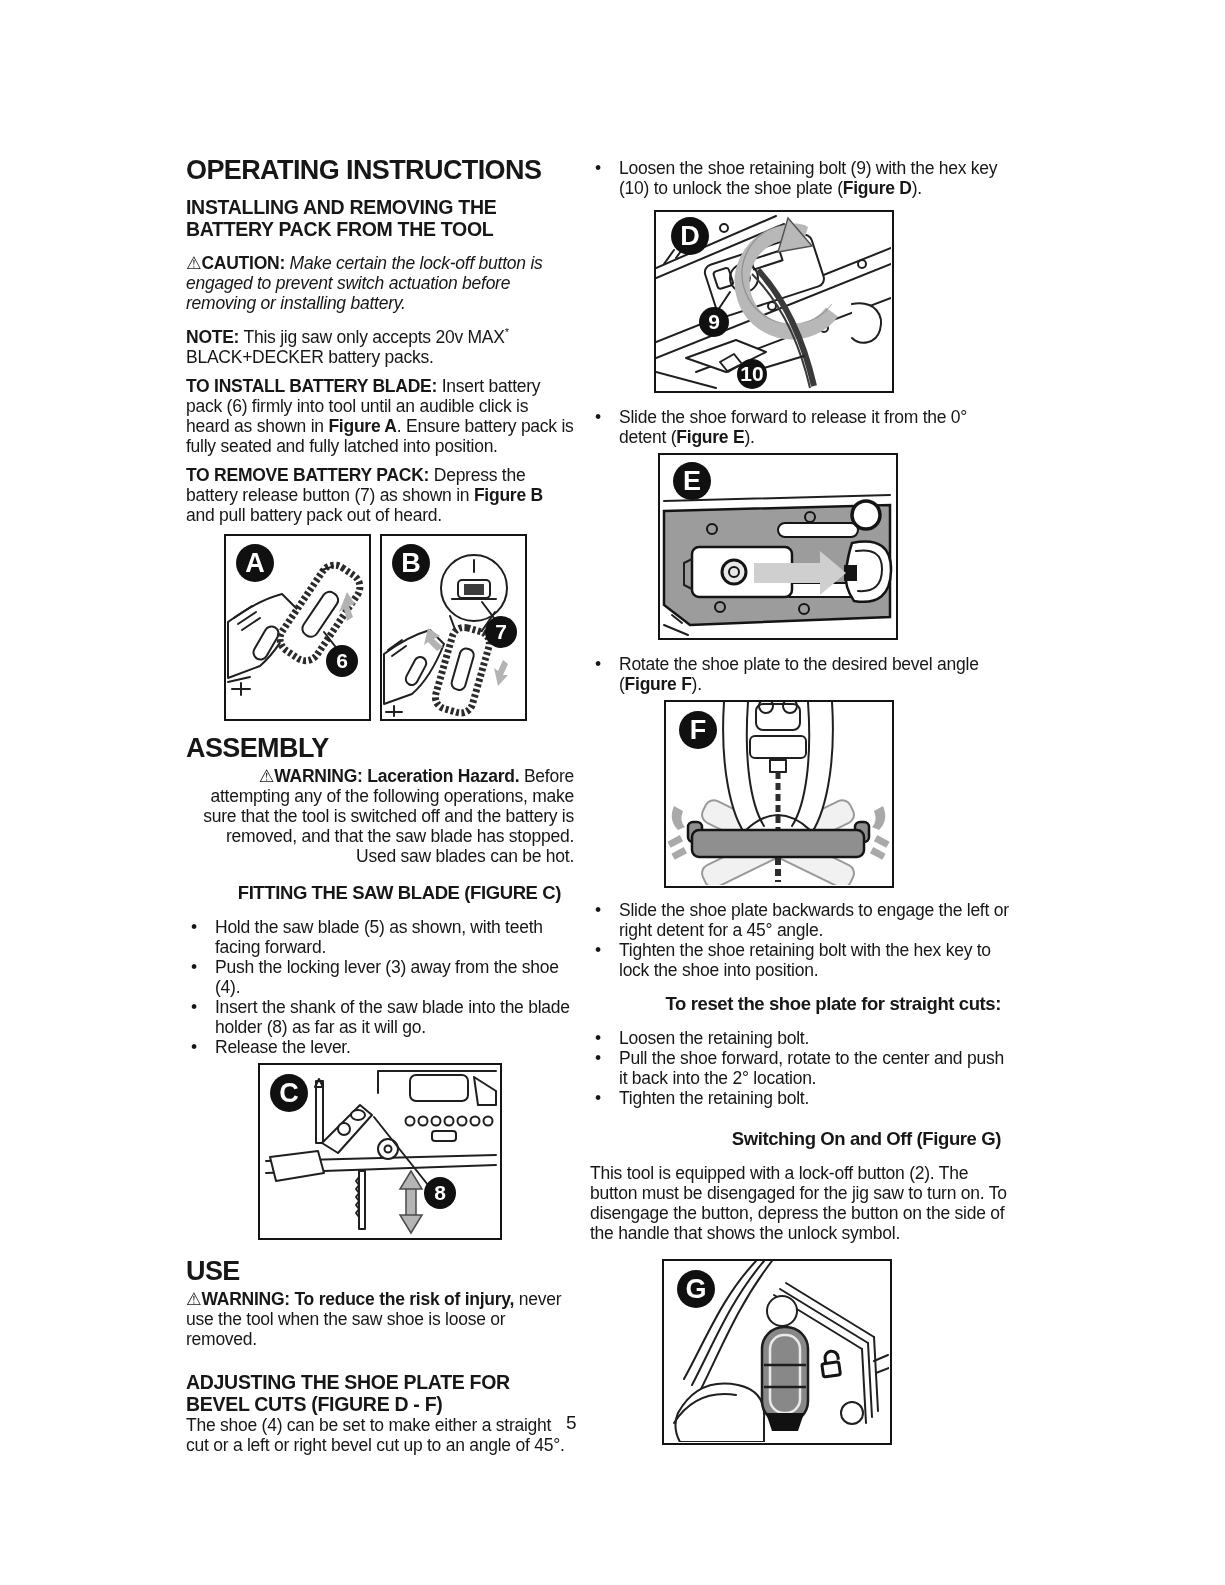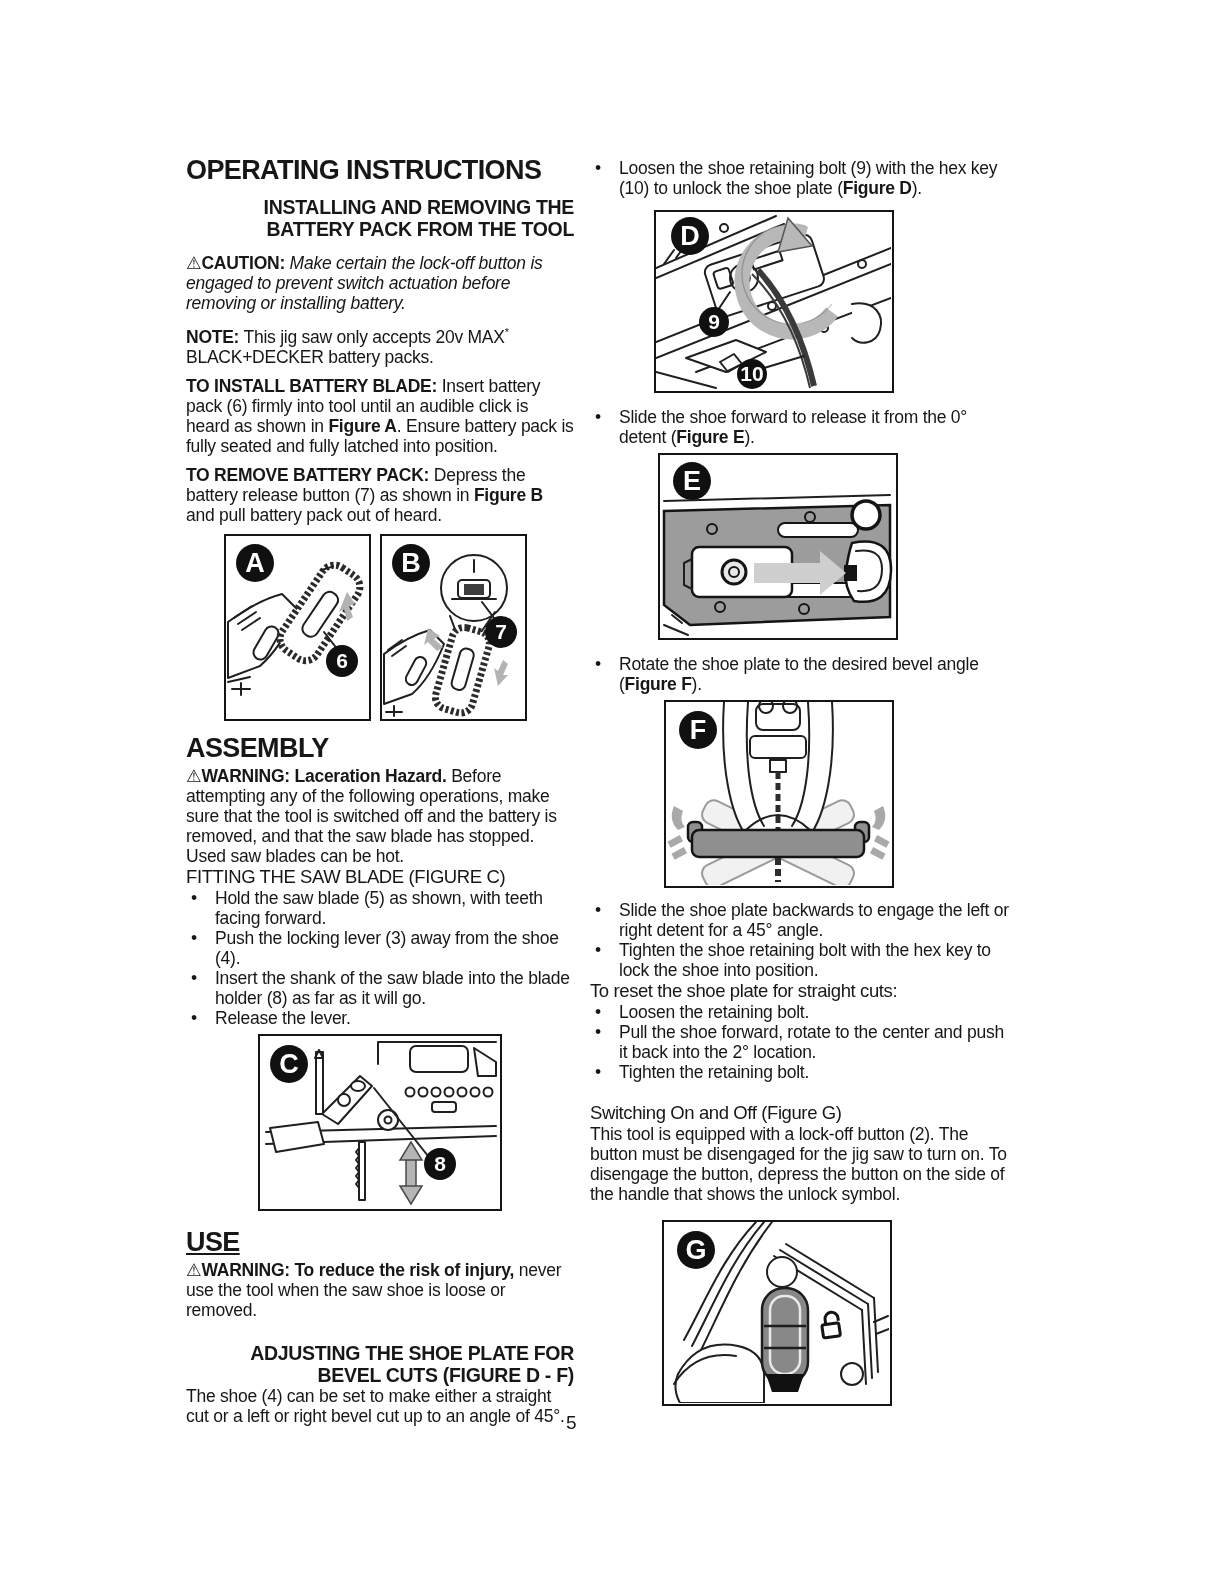--- a/index.html
+++ b/index.html
@@ -3,22 +3,22 @@
 <meta charset="utf-8">
 <style>
   html,body { margin:0; padding:0; background:#ffffff; }
   body { width:1225px; height:1585px; font-family:"Liberation Sans","DejaVu Sans",sans-serif; color:#171717; }
   .page { position:relative; width:1225px; height:1576px; background:#fff; overflow:hidden; }
 
   .col-left  { position:absolute; left:186px; top:155px; width:388px; }
   .col-right { position:absolute; left:590px; top:158px; width:424px; }
 
   .h-main { font-size:27px; font-weight:700; letter-spacing:-0.6px; margin:0 0 10px 0; }
-  .h-sub  { font-size:19.5px; font-weight:700; line-height:22px; letter-spacing:-0.3px; margin:0 0 13px 0;text-align:right; }
-  .h-inline { font-size:18.5px; font-weight:400; line-height:22px; letter-spacing:-0.4px; margin:0; }
+  .h-sub  { font-size:19.5px; font-weight:700; line-height:22px; letter-spacing:-0.3px; margin:0 0 13px 0; }
+  .h-inline { font-size:18.5px; font-weight:700; line-height:22px; letter-spacing:-0.4px; margin:13px;text-align:right; }
   .para { font-size:17.5px; line-height:20px; letter-spacing:-0.25px; margin:0 0 9px 0; }
   .b { font-weight:700; }
   .i { font-style:italic;text-align:center; }
   .warnsym { font-family:"DejaVu Sans",sans-serif; font-weight:700; }
   sup { font-size:11px; }
 
   .blist { margin:0; }
   .brow { display:flex; font-size:17.5px; line-height:20px; letter-spacing:-0.25px; }
   .bm { flex:none; width:24px; padding-left:5px; }
   .bt { flex:1; }
@@ -99,21 +99,21 @@
           <circle class="badge-c" cx="29" cy="27" r="19"></circle>
           <text class="badge-t" x="29" y="36">B</text>
           <circle class="badge-c" cx="119" cy="96" r="16"></circle>
           <text class="co-t" x="119" y="103">7</text>
         </svg>
       </div>
     </div>
 
     <div class="h-main" style="margin-bottom:2px;">ASSEMBLY</div>
 
-    <p class="para" style="margin-bottom:0;"><span class="warnsym">⚠</span><span class="b">WARNING: Laceration Hazard.</span><span> Before attempting any of the following operations, make sure that the tool is switched off and the battery is removed, and that the saw blade has stopped. Used saw blades can be hot.</span></p>
+    <p class="para" style="margin-bottom:16px;text-align:right;"><span class="warnsym">⚠</span><span class="b">WARNING: Laceration Hazard.</span><span> Before attempting any of the following operations, make sure that the tool is switched off and the battery is removed, and that the saw blade has stopped. Used saw blades can be hot.</span></p>
 
     <div class="h-inline">FITTING THE SAW BLADE (FIGURE C)</div>
 
     <div class="blist">
       <div class="brow">
           <span class="bm">•</span>
           <span class="bt">Hold the saw blade (5) as shown, with teeth facing forward.</span>
         </div>
       <div class="brow">
           <span class="bm">•</span>
@@ -159,21 +159,21 @@
           <polygon points="151,168 140,150 162,150" fill="#b5b5b5" stroke="#4a4a4a" stroke-width="1.5"></polygon>
         </g>
         <line class="lineart" x1="114" y1="52" x2="168" y2="120"></line>
         <circle class="badge-c" cx="29" cy="28" r="19"></circle>
         <text class="badge-t" x="29" y="37">C</text>
         <circle class="badge-c" cx="180" cy="128" r="16"></circle>
         <text class="co-t" x="180" y="135">8</text>
       </svg>
     </div>
 
-    <div class="h-main" style="margin-bottom:2px;text-decoration:underline;">USE</div>
+    <div class="h-main" style="margin-bottom:2px;">USE</div>
 
     <p class="para"><span class="warnsym">⚠</span><span class="b">WARNING: To reduce the risk of injury,</span><span> never use the tool when the saw shoe is loose or removed.</span></p>
 
     <div class="h-sub" style="margin:22px 0 0 0;">ADJUSTING THE SHOE PLATE FOR BEVEL CUTS (FIGURE D - F)</div>
     <p class="para">The shoe (4) can be set to make either a straight cut or a left or right bevel cut up to an angle of 45°.</p>
 
   </div>
 
   <div class="col-right">
 

